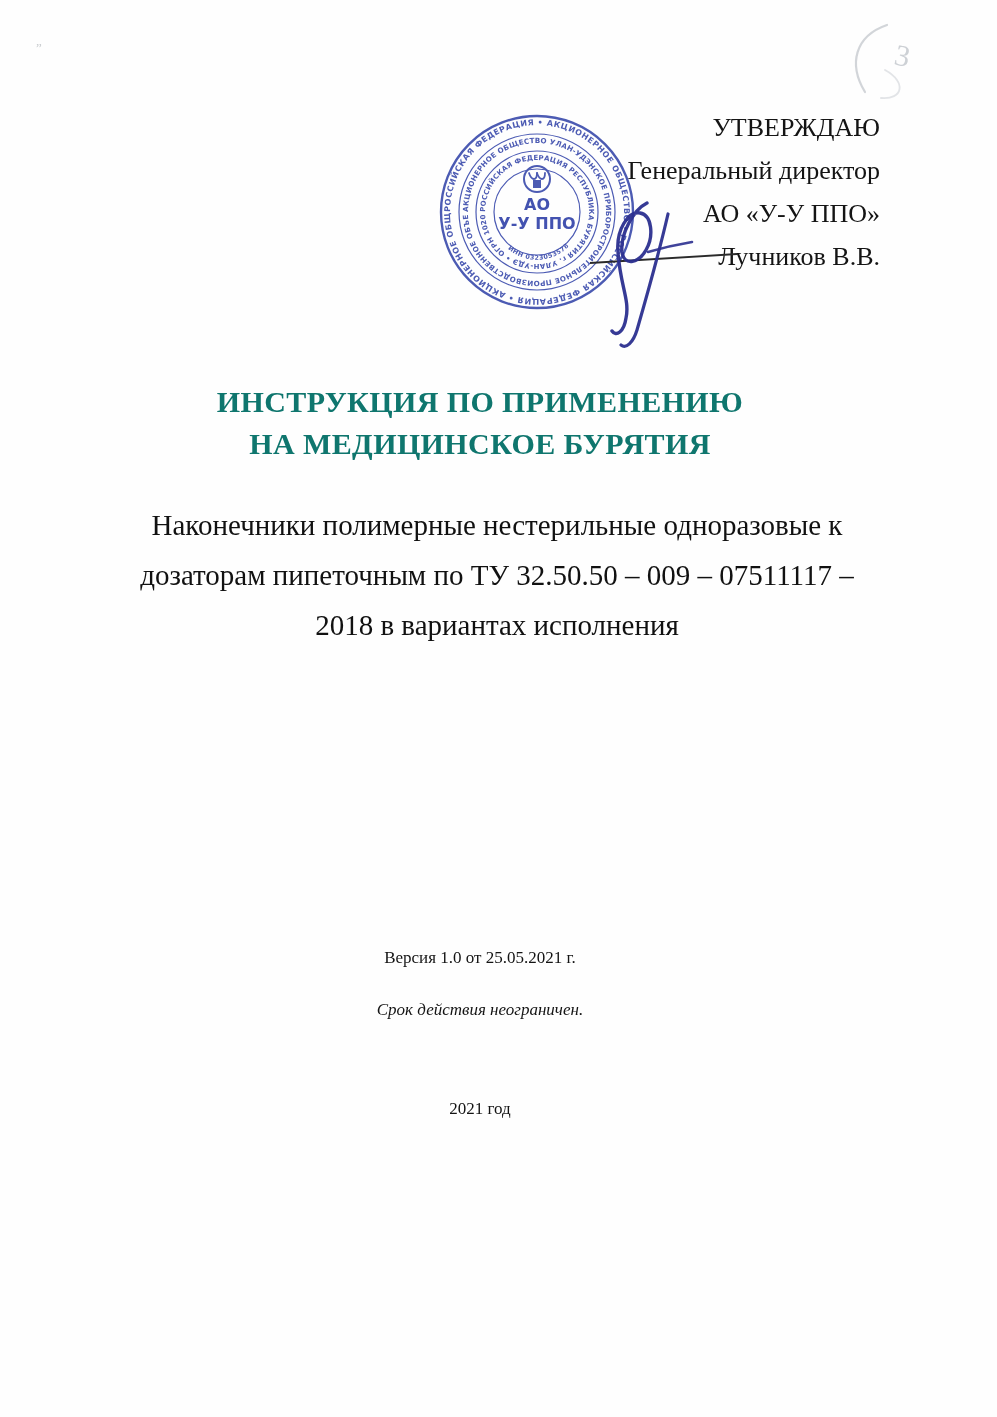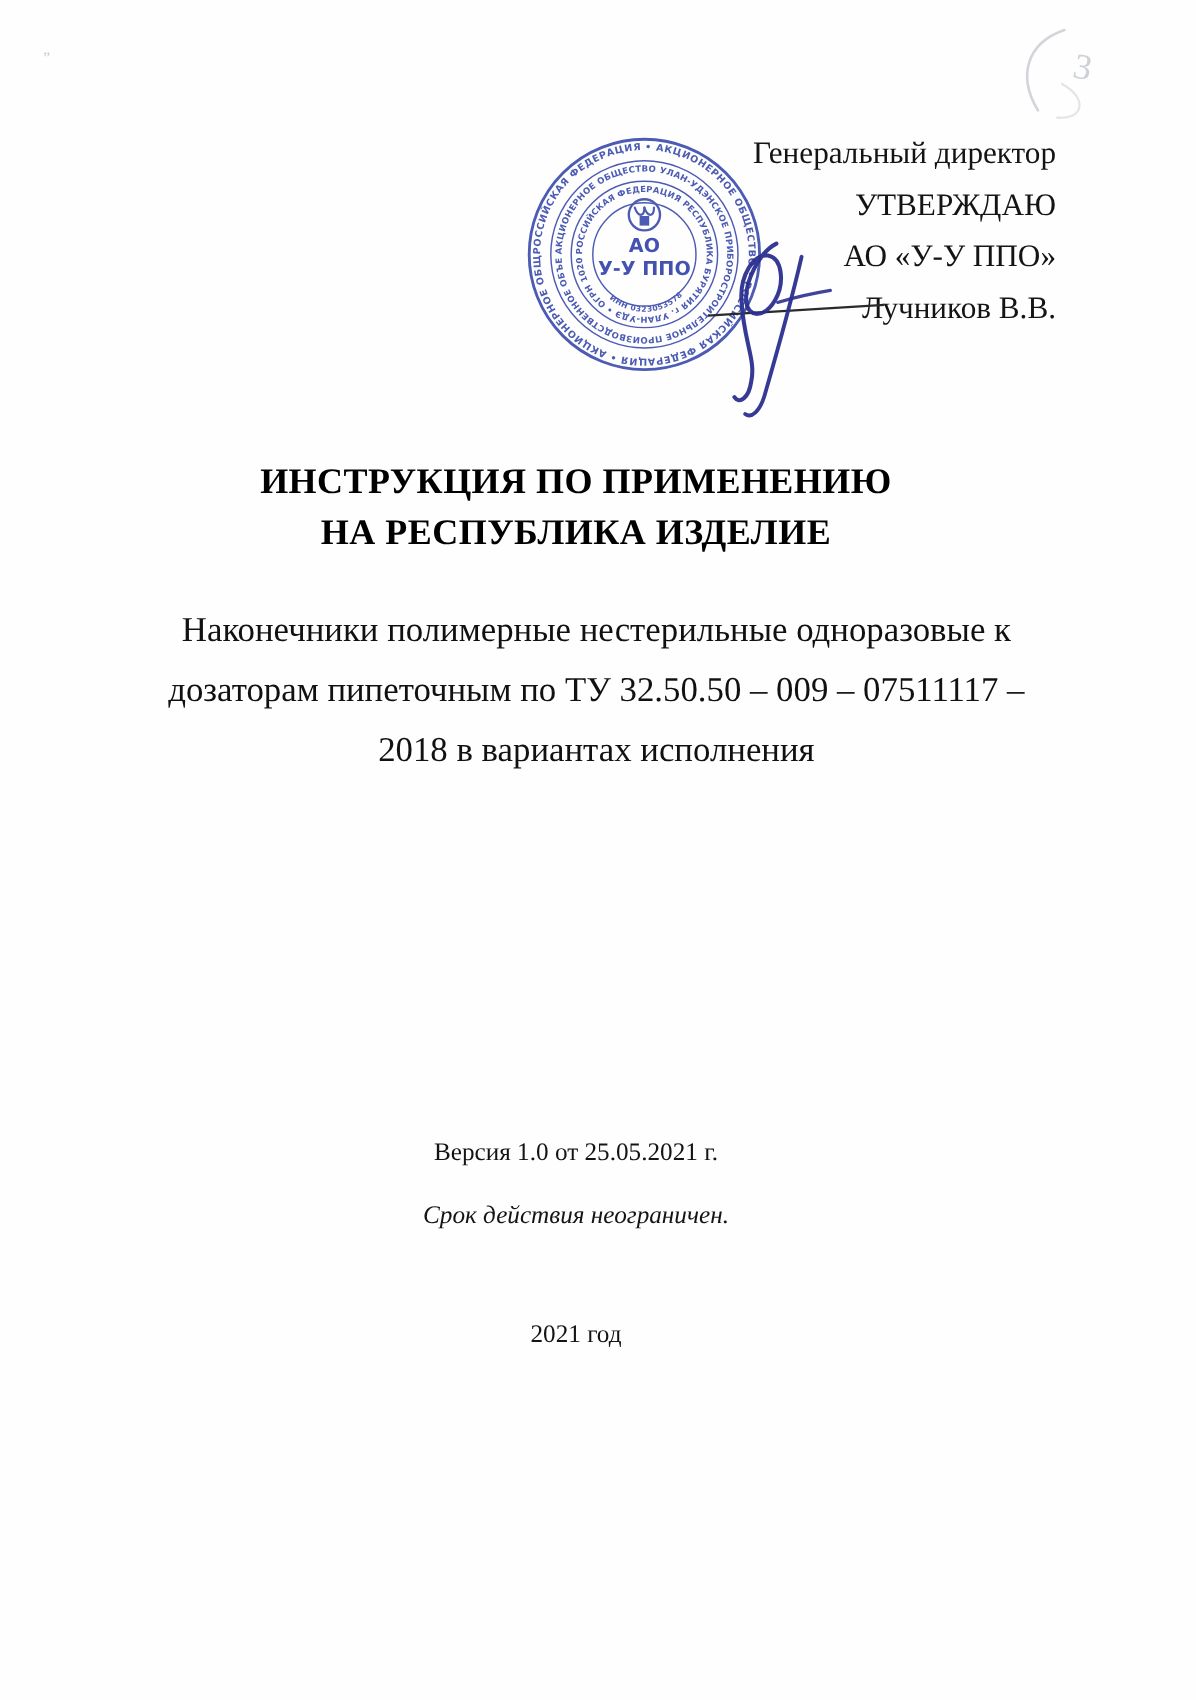--- a/index.html
+++ b/index.html
@@ -29,50 +29,50 @@
   .stamp .center-big{font-size:16px;font-weight:bold;fill:#3546ab;}
   .stamp .inn-t{font-size:6.3px;letter-spacing:.4px;font-weight:bold;}
   
   .sig-line{position:absolute;left:585px;top:245px;width:160px;height:30px;z-index:2;}
   
   .signature{position:absolute;left:580px;top:185px;width:170px;height:180px;z-index:3;}
   
   .doc-title{
     position:absolute;top:381px;left:0;width:960px;
     text-align:center;font-size:30px;font-weight:bold;
-    line-height:42px;letter-spacing:.4px;color:#000000;
+    line-height:42px;letter-spacing:.4px;color:#0f766e;
   }
   
   .doc-subject{
     position:absolute;top:500px;left:57px;width:880px;
     text-align:center;font-size:29px;font-weight:normal;
     line-height:50px;color:#111;
   }
   
-  .footer-line{position:absolute;left:0;width:960px;text-align:center;font-size:21px;color:#141414;}
+  .footer-line{position:absolute;left:0;width:960px;text-align:center;font-size:17px;color:#141414;}
   .footer-version{top:948px;}
   .footer-validity{top:1000px;font-style:italic;}
   .footer-year{top:1051px;margin-top:48px;}
 </style>
 </head>
 <body>
 
 <div class="page">
 
   <svg class="pencil-mark" viewBox="0 0 120 100">
     <path d="M 30,80 C 13,52 20,24 52,13" fill="none" stroke="#c7cad0" stroke-width="2.2" stroke-linecap="round" opacity="0.8"></path>
     <path d="M 50,58 C 72,70 68,88 46,86" fill="none" stroke="#d2d5da" stroke-width="1.8" stroke-linecap="round" opacity="0.65"></path>
     <text x="58" y="52" font-family="Liberation Serif, serif" font-size="30" fill="#c2c6cc" transform="rotate(12 58 52)" opacity="0.8">3</text>
   </svg>
 
   <span class="scan-speck">„</span>
 
   <div class="approval">
+    <div>УТВЕРЖДАЮ</div>
     <div>Генеральный директор</div>
-    <div>УТВЕРЖДАЮ</div>
     <div>АО «У-У ППО»</div>
     <div>Лучников В.В.</div>
   </div>
 
   <svg class="stamp" viewBox="0 0 200 200">
     <defs>
       <path id="ringOuter" d="M 13,100 A 87,87 0 1 1 187,100 A 87,87 0 1 1 13,100"></path>
       <path id="ringMid" d="M 31,100 A 69,69 0 1 1 169,100 A 69,69 0 1 1 31,100"></path>
       <path id="ringInner" d="M 48,100 A 52,52 0 1 1 152,100 A 52,52 0 1 1 48,100"></path>
       <path id="innArc" d="M 62,126 A 44,44 0 0 0 138,126"></path>
@@ -109,21 +109,21 @@
   </svg>
 
   <svg class="signature" viewBox="0 0 170 180">
     <path d="M 67,18 C 53,25 40,50 42,67 C 44,81 58,79 66,65 C 74,51 72,30 60,28 C 48,26 36,45 38,67 C 40,100 50,115 46,133 C 44,147 36,152 32,146" fill="none" stroke="#2b2f8f" stroke-width="3.4" stroke-linecap="round" opacity="0.95"></path>
     <path d="M 88,29 C 82,55 70,100 57,145 C 53,158 46,164 41,160" fill="none" stroke="#2b2f8f" stroke-width="3.2" stroke-linecap="round" opacity="0.95"></path>
     <path d="M 68,67 C 85,62 100,59 112,57" fill="none" stroke="#2b2f8f" stroke-width="2.6" stroke-linecap="round" opacity="0.9"></path>
   </svg>
 
   <div class="doc-title">
     <div>ИНСТРУКЦИЯ ПО ПРИМЕНЕНИЮ</div>
-    <div>НА РЕСПУБЛИКА ИЗДЕЛИЕ</div>
+    <div>НА МЕДИЦИНСКОЕ БУРЯТИЯ</div>
   </div>
 
   <div class="doc-subject">
     <div>Наконечники полимерные нестерильные одноразовые к</div>
     <div>дозаторам пипеточным по ТУ 32.50.50 – 009 – 07511117 –</div>
     <div>2018 в вариантах исполнения</div>
   </div>
 
   <div class="footer-line footer-version">Версия 1.0 от 25.05.2021 г.</div>
   <div class="footer-line footer-validity">Срок действия неограничен.</div>

